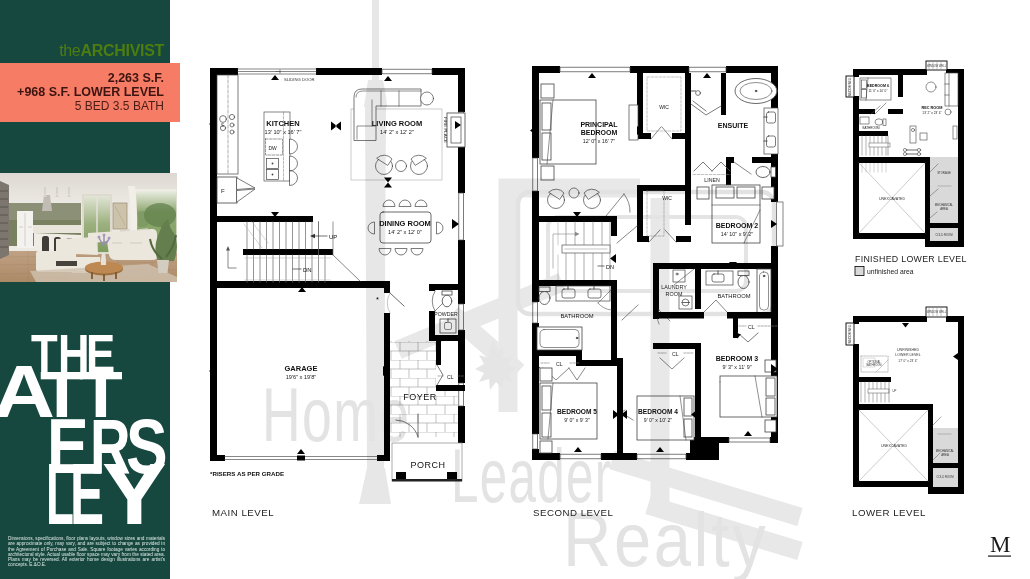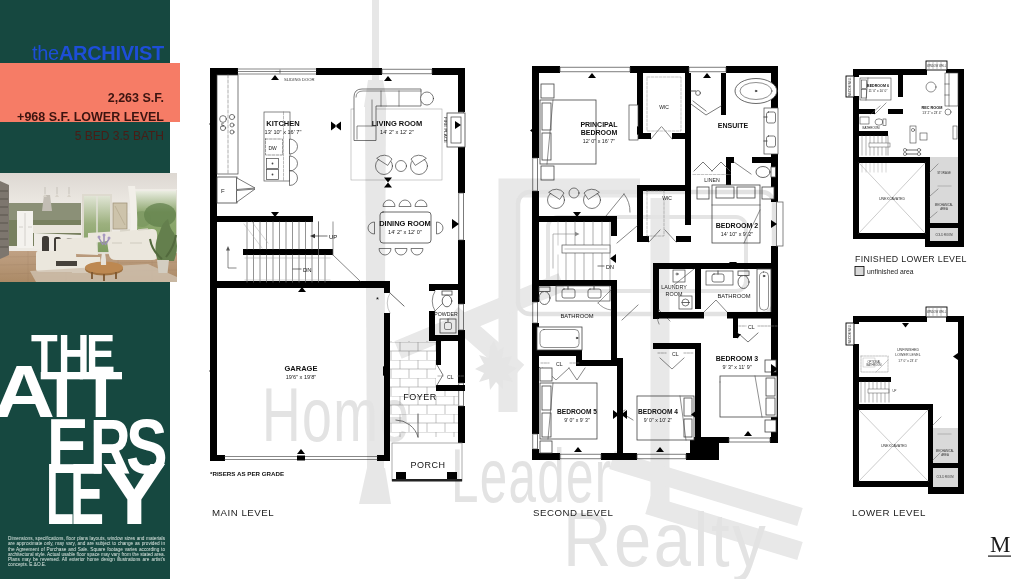--- a/index.html
+++ b/index.html
@@ -850,24 +850,24 @@
 </g>
 
 <text x="852" y="516" font-size="9.7" fill="#222" letter-spacing="0.5">LOWER LEVEL</text>
 
 <text x="990" y="552" font-size="23" fill="#1a1a1a" font-family="Liberation Serif">M</text>
 <rect x="988" y="555.5" width="23" height="1.2" fill="#1a1a1a"></rect>
 </svg>
 
 <div class="abs" style="left:0;top:0;width:170px;height:579px;background:#164840"></div>
 
-<div class="abs" style="left:0;top:43px;width:164px;text-align:right;color:#1d4ed8;font-size:20px;letter-spacing:-0.3px;line-height:1">the<b>ARCHIVIST</b></div>
+<div class="abs" style="left:0;top:43px;width:164px;text-align:right;color:#4d7c0f;font-size:16px;letter-spacing:-0.3px;line-height:1">the<b>ARCHIVIST</b></div>
 
 <div class="abs" style="left:0;top:63px;width:180px;height:59px;background:#f67c66"></div>
-<div class="abs" style="left:0;top:89px;width:164px;text-align:right;color:#3c1410;font-size:12.5px;font-weight:bold;line-height:19px">2,263 S.F.<br>+968 S.F. LOWER LEVEL<br><span style="font-weight:normal;font-size:12px;color:#4a1c15">5 BED 3.5 BATH</span></div>
+<div class="abs" style="left:0;top:71px;width:164px;text-align:right;color:#3c1410;font-size:12.5px;font-weight:bold;line-height:14px">2,263 S.F.<br>+968 S.F. LOWER LEVEL<br><span style="font-weight:normal;font-size:12px;color:#4a1c15">5 BED 3.5 BATH</span></div>
 
 <svg class="abs" style="left:0;top:173px" width="177" height="109" viewBox="0 0 177 109">
   <defs>
     <linearGradient id="ceil" x1="0" y1="0" x2="0" y2="1">
       <stop offset="0" stop-color="#ddd8d2"></stop>
         <stop offset="1" stop-color="#f4f1ec"></stop>
     </linearGradient>
     <linearGradient id="floorg" x1="0" y1="0" x2="0" y2="1">
       <stop offset="0" stop-color="#c0a184"></stop>
         <stop offset="1" stop-color="#ab8a66"></stop>

